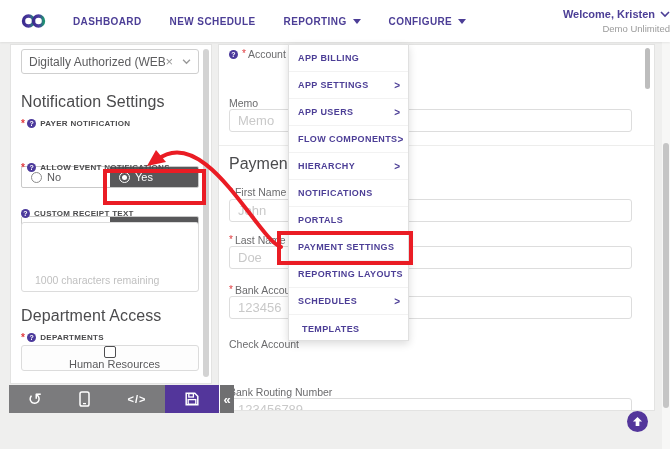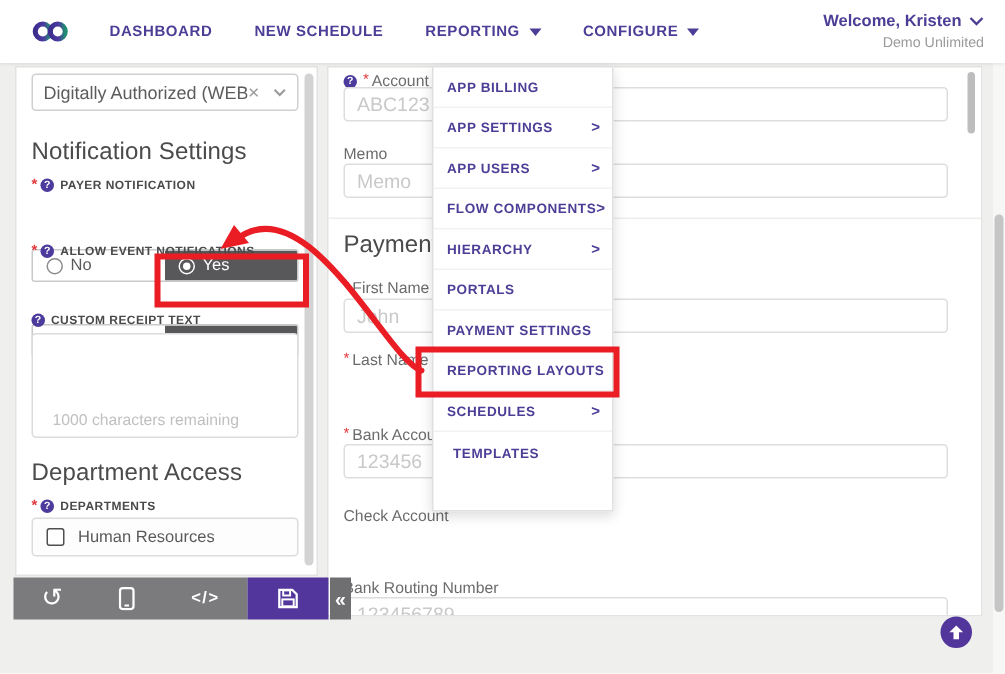--- a/index.html
+++ b/index.html
@@ -1,21 +1,21 @@
 <!DOCTYPE html>
 <html><head>
 <meta charset="utf-8">
 <style>
   * { margin:0; padding:0; box-sizing:border-box; font-family:"Liberation Sans", sans-serif; }
   html,body { width:670px; height:449px; overflow:hidden; }
   body { position:relative; background:#efefee; }
 
   
   .navbar { position:absolute; left:0; top:0; width:670px; height:42px; background:#fff;
-            display:flex; align-items:center; padding:0 14px 0 20px; z-index:10;
+            display:flex; align-items:center; padding:0 0 0 20px; z-index:10;
             box-shadow:0 1px 2px rgba(0,0,0,.07); }
   .nav-item { font-size:10px; font-weight:700; letter-spacing:.4px; color:#4c3e96;
               margin-right:28px; display:flex; align-items:center; cursor:pointer; white-space:nowrap; }
   .caret-down { width:0; height:0; border-left:4px solid transparent; border-right:4px solid transparent;
                 border-top:5px solid #4c3e96; margin-left:6px; }
   .nav-right { margin-left:auto; text-align:right; }
   .welcome { font-size:11px; font-weight:700; color:#4c3e96; display:flex; align-items:center; justify-content:flex-start; }
   .account-name { font-size:9.5px; color:#9b9b9b; margin-top:3px; }
   .logo { margin-right:26px; display:flex; align-items:center; }
 
@@ -42,21 +42,21 @@
   .t-half { width:50%; display:flex; align-items:center; padding-left:9px; font-size:11px; color:#5a5a5c; cursor:pointer; }
   .t-on { background:#58585a; color:#fff; }
   .radio-off { width:11px; height:11px; border:1.5px solid #8b8b8b; border-radius:50%; margin-right:5px; background:#fff; }
   .radio-on { width:11px; height:11px; border:1.5px solid #fff; border-radius:50%; margin-right:5px;
               display:flex; align-items:center; justify-content:center; }
   .radio-on i { width:5px; height:5px; background:#fff; border-radius:50%; }
   .textarea { position:absolute; left:10px; top:177px; width:178px; height:70px; border:1px solid #dcdcdc;
               border-radius:3px; background:#fff; }
   .ta-hint { position:absolute; left:13px; bottom:5px; font-size:10.5px; color:#c0c0c0; }
   .dept-box { position:absolute; left:10px; top:300px; width:178px; height:26px; border:1px solid #dcdcdc;
-              border-radius:3px; background:#fdfdfd; display:flex; align-items:center; padding-left:9px; }
+              border-radius:3px; background:#fdfdfd; display:flex; align-items:center; padding-left:9px;flex-direction:column; }
   .checkbox { width:12px; height:12px; border:1.5px solid #4f4f51; border-radius:2px; background:#fff; margin-right:9px; cursor:pointer; }
   .dept-label { font-size:11px; color:#5a5a5c; }
 
   
   .fld-label { position:absolute; left:10px; font-size:10.5px; color:#6b6b6d; display:flex; align-items:center; white-space:nowrap; }
   .fld-input { position:absolute; left:10px; width:403px; height:23px; border:1px solid #ddd; border-radius:3px;
                font-size:13px; color:#555; padding:0 8px; background:#fff; outline:none; }
   .fld-input::placeholder { color:#c9c9c9; }
   .hr { position:absolute; left:0; top:100px; width:437px; height:1px; background:#ededec; }
   .pay-h { position:absolute; left:10px; top:110px; font-size:16px; color:#4b4b4d; }
@@ -198,40 +198,40 @@
   <div class="panel-scroll"></div>
 </div>
 
 <div class="card main-card">
 
   <div class="fld-label" style="top:3px">
     <span class="q-icon">?</span>
     <span class="req">*</span>
     <span>Account Number</span>
   </div>
-  <input class="fld-input" style="top: 13px;" placeholder="ABC123">
 
   <div class="fld-label" style="top:52px">
     <span>Memo</span>
   </div>
   <input class="fld-input" style="top: 64px;" placeholder="Memo">
 
   <div class="hr"></div>
   <div class="pay-h">Payment Information</div>
 
   <div class="fld-label" style="top:141px">
     <span class="req">*</span>
     <span>First Name</span>
   </div>
   <input class="fld-input" style="top: 154px;" placeholder="John">
 
   <div class="fld-label" style="top:189px">
     <span class="req">*</span>
     <span>Last Name</span>
   </div>
+  <input class="fld-input" style="top: 201px;" placeholder="Doe">
 
   <div class="fld-label" style="top:239px">
     <span class="req">*</span>
     <span>Bank Account Number</span>
   </div>
   <input class="fld-input" style="top: 251px;" placeholder="123456">
 
   <div class="fld-label" style="top:293px">
     <span>Check Account</span>
   </div>
@@ -256,20 +256,23 @@
       <span class="mi-label">APP USERS</span>
       <span class="chev">&gt;</span>
     </div>
   <div class="menu-item">
       <span class="mi-label">FLOW COMPONENTS</span>
       <span class="chev">&gt;</span>
     </div>
   <div class="menu-item">
       <span class="mi-label">HIERARCHY</span>
       <span class="chev">&gt;</span>
+    </div>
+  <div class="menu-item">
+      <span class="mi-label">NOTIFICATIONS</span>
     </div>
   <div class="menu-item">
       <span class="mi-label">PORTALS</span>
     </div>
   <div class="menu-item">
       <span class="mi-label">PAYMENT SETTINGS</span>
     </div>
   <div class="menu-item">
       <span class="mi-label">REPORTING LAYOUTS</span>
     </div>

